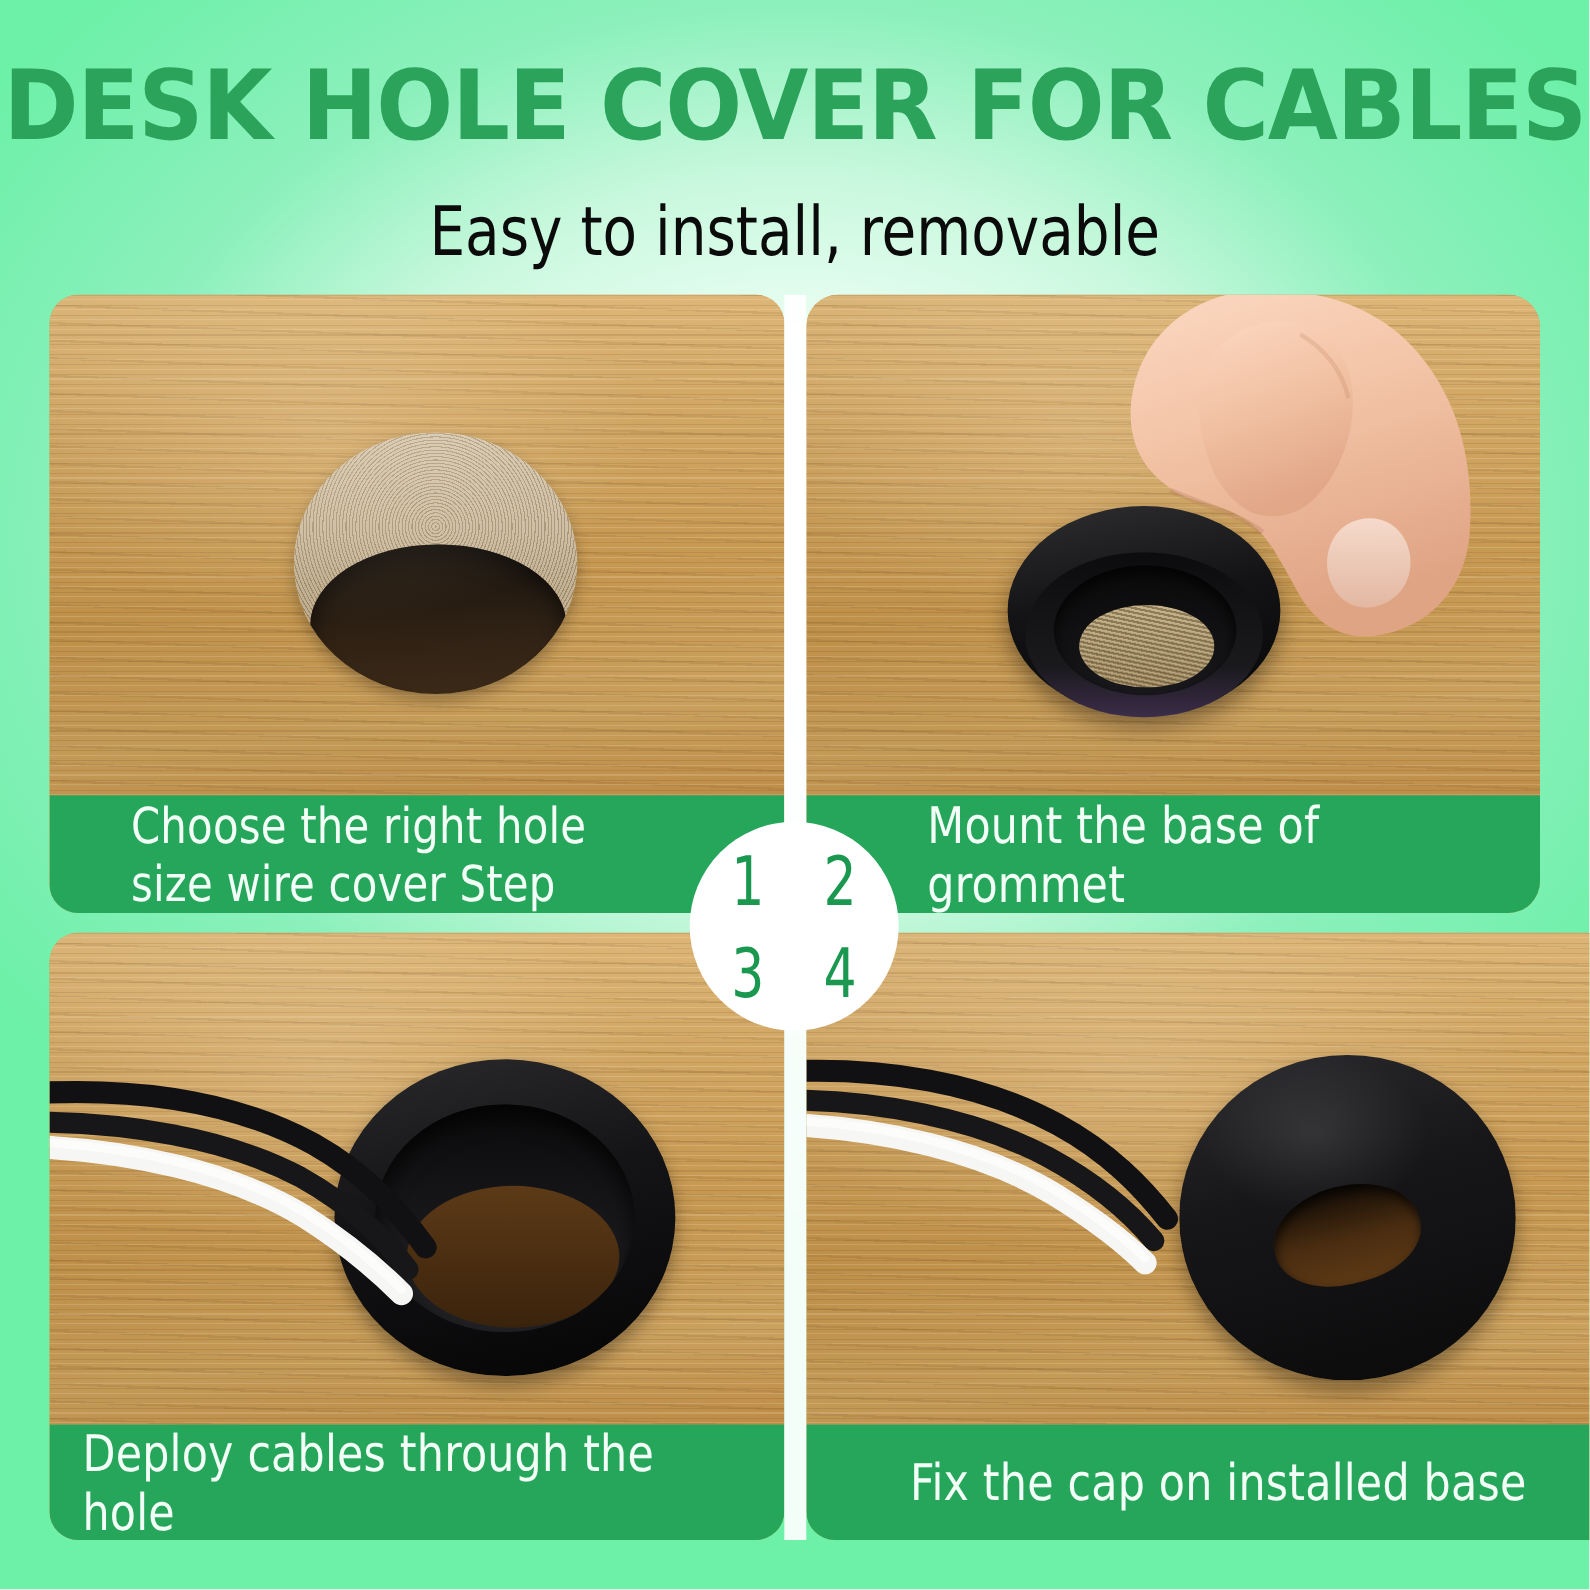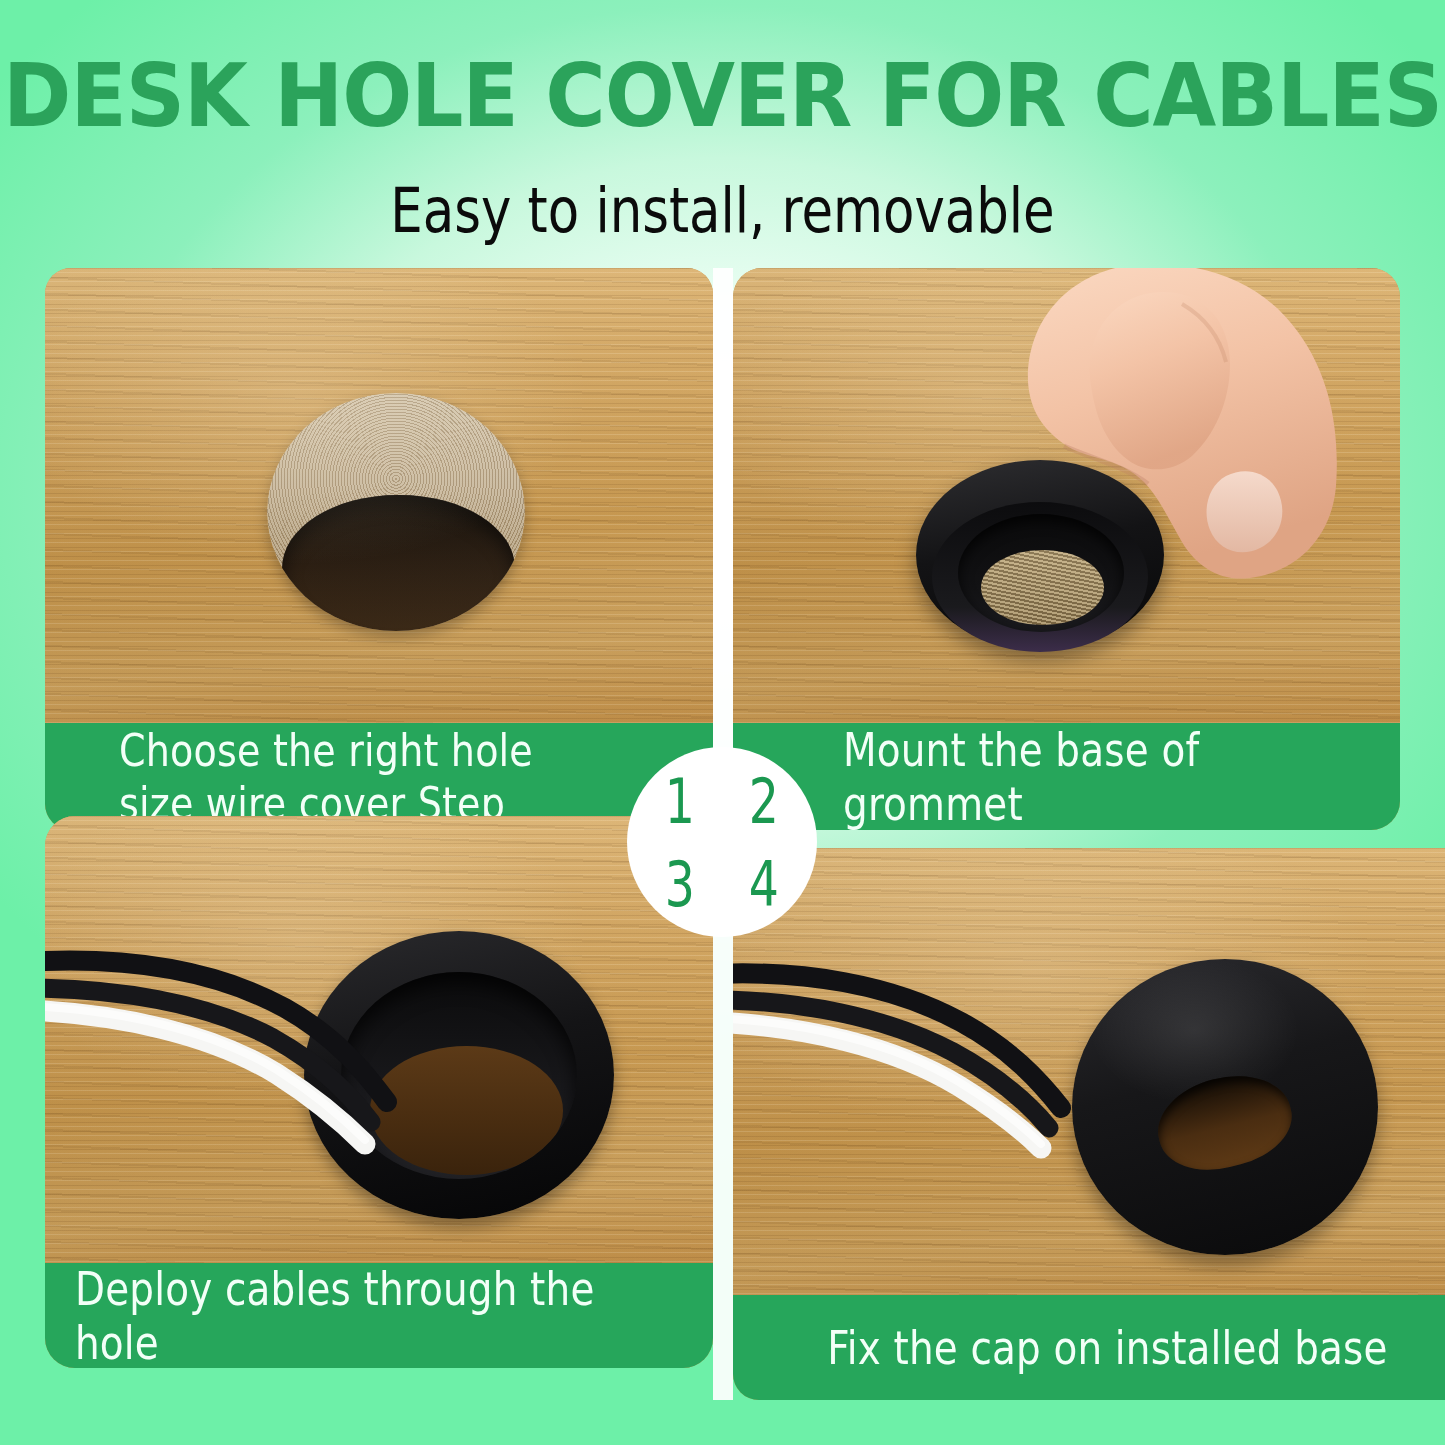--- a/index.html
+++ b/index.html
@@ -48,21 +48,21 @@
   .grid { position:absolute; left:0; top:0; width:1445px; height:1445px; }
 
   .panel {
     position:absolute;
     border-radius:26px;
     overflow:hidden;
     background:#CE9B52;
   }
   .p1 { left:45px;  top:268px;  width:668px; height:562px; }
   .p2 { left:733px; top:268px;  width:667px; height:562px;border-radius:29px; }
-  .p3 { left:45px;  top:816px;  width:668px; height:552px;border-radius:30px; }
+  .p3 { left:45px;  top:848px;  width:668px; height:552px; }
   .p4 { left:733px; top:848px;  width:793px; height:552px;text-align:center; }
 
   
   .photo {
     position:absolute; left:0; top:0; right:0;
     overflow:hidden;
     background:
       repeating-linear-gradient(
         180deg,
         rgba(110,70,25,0.16) 0px,

